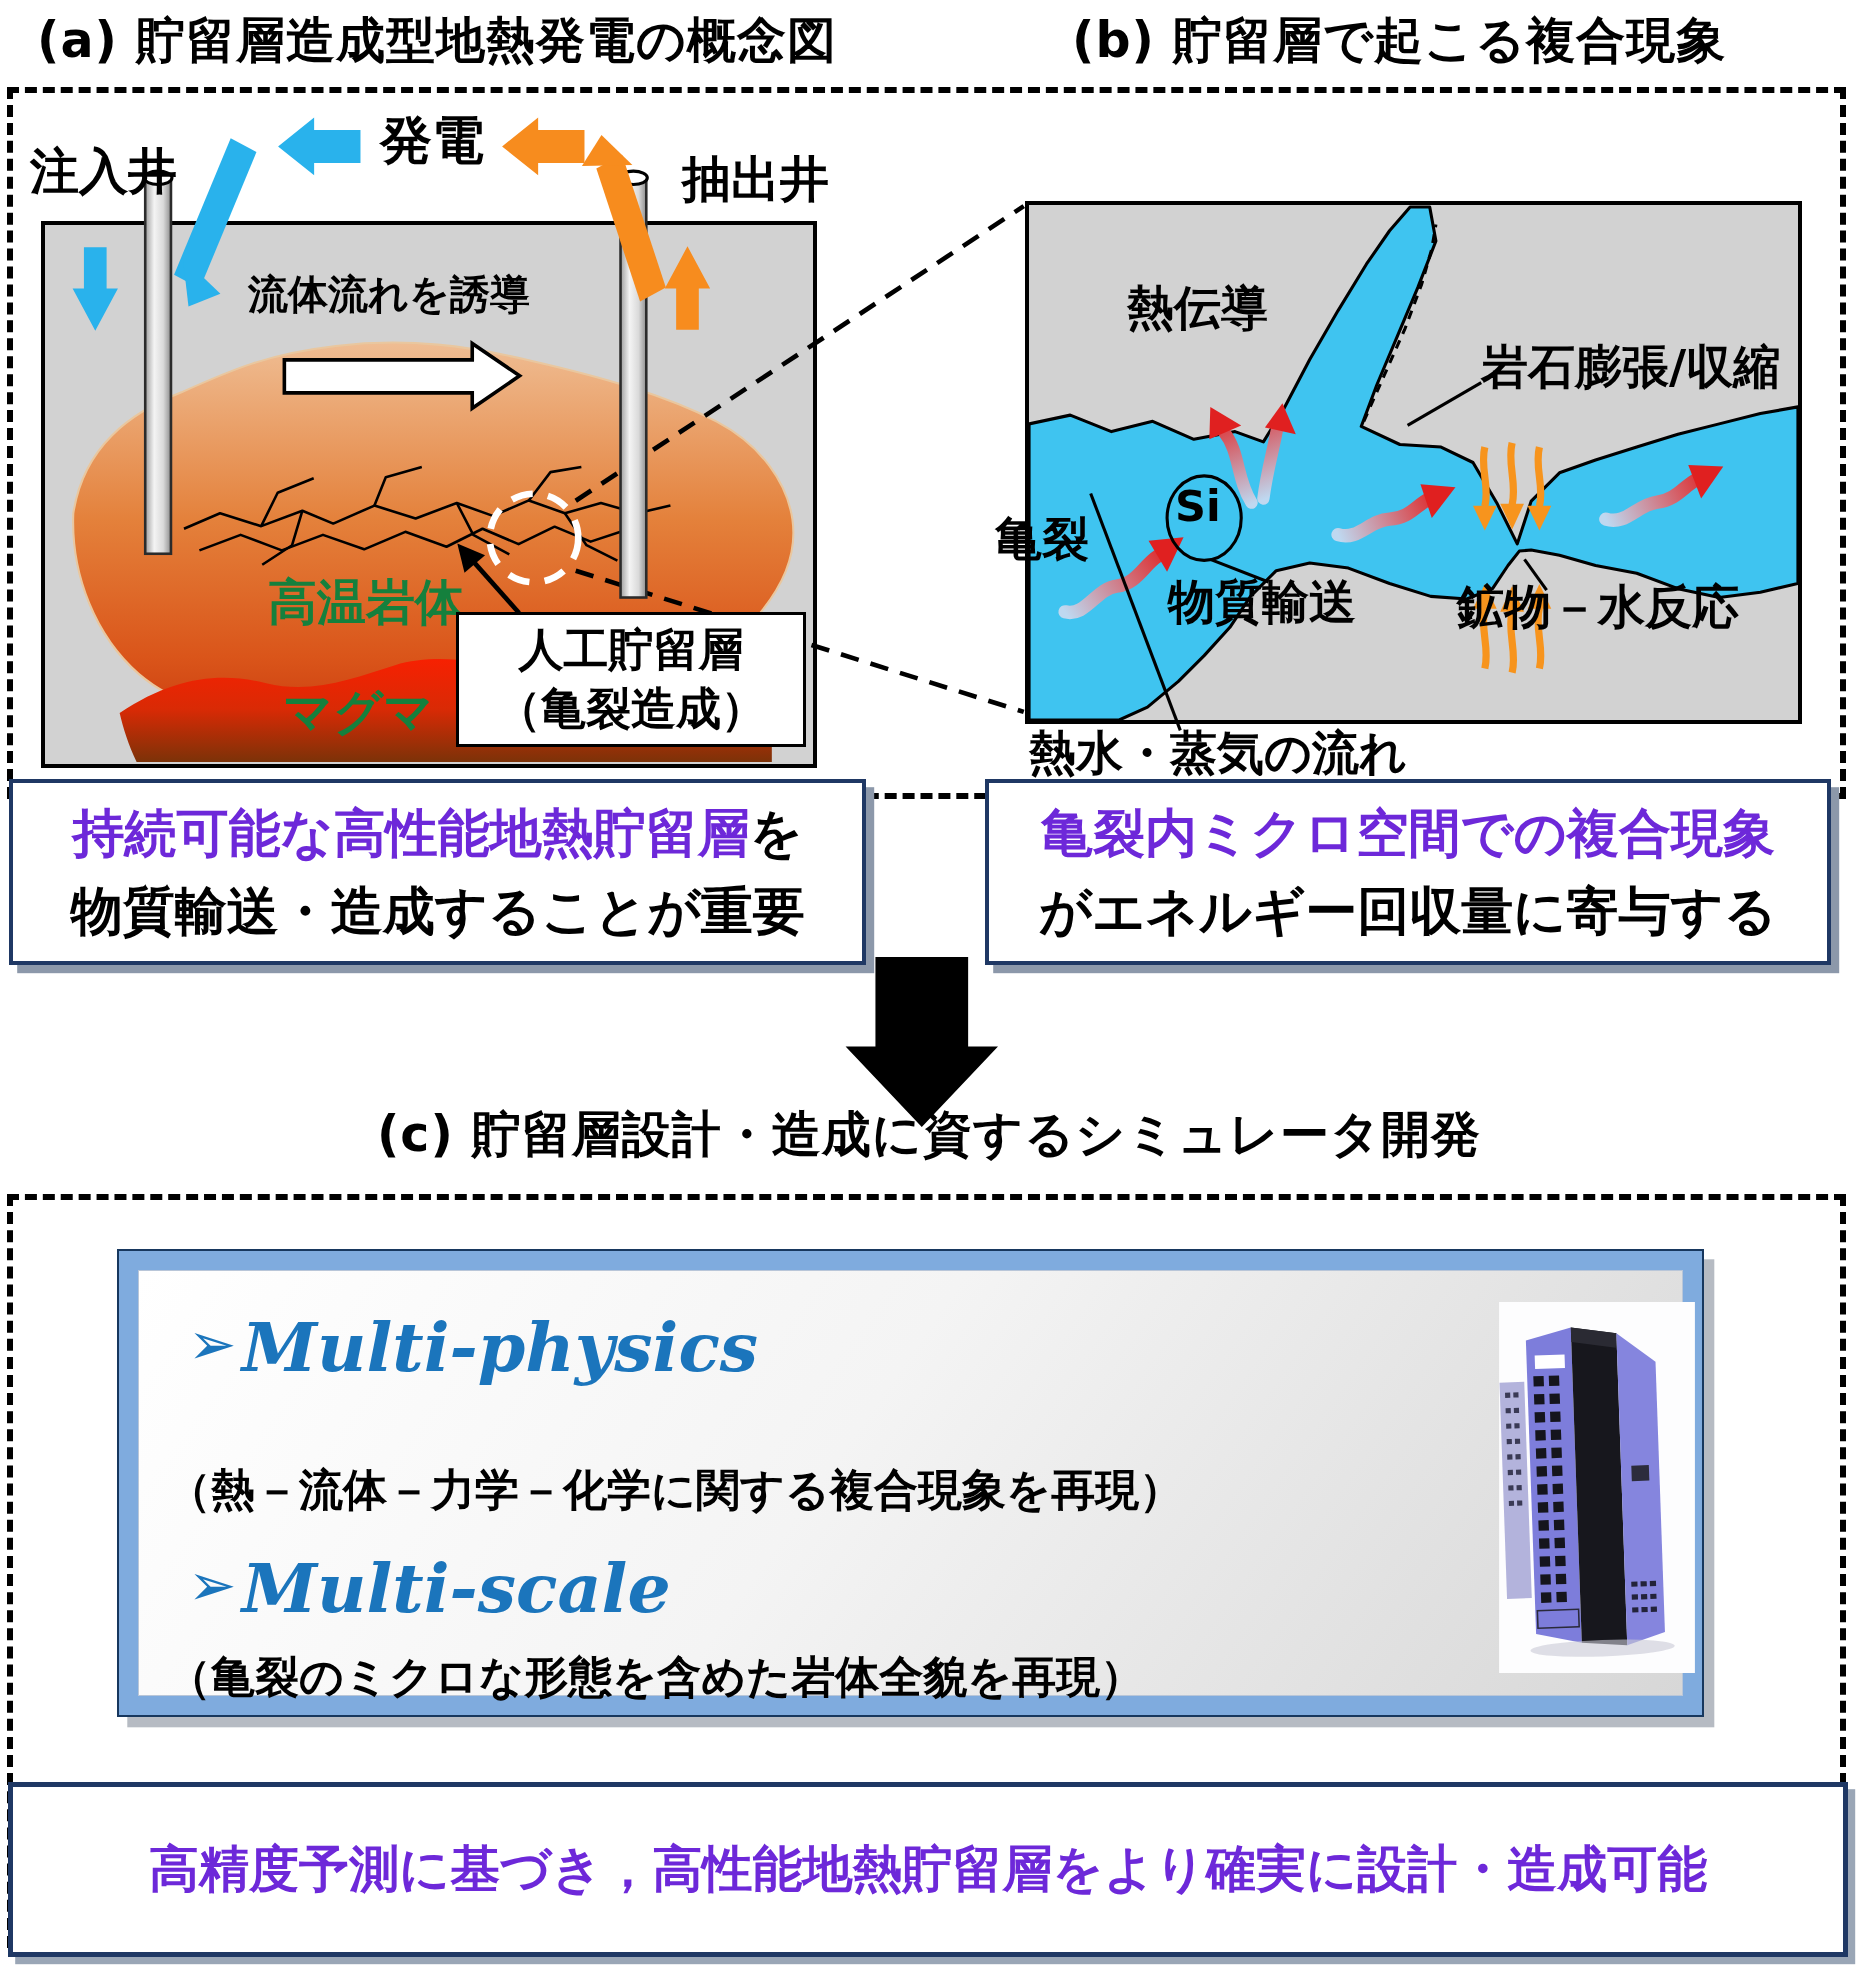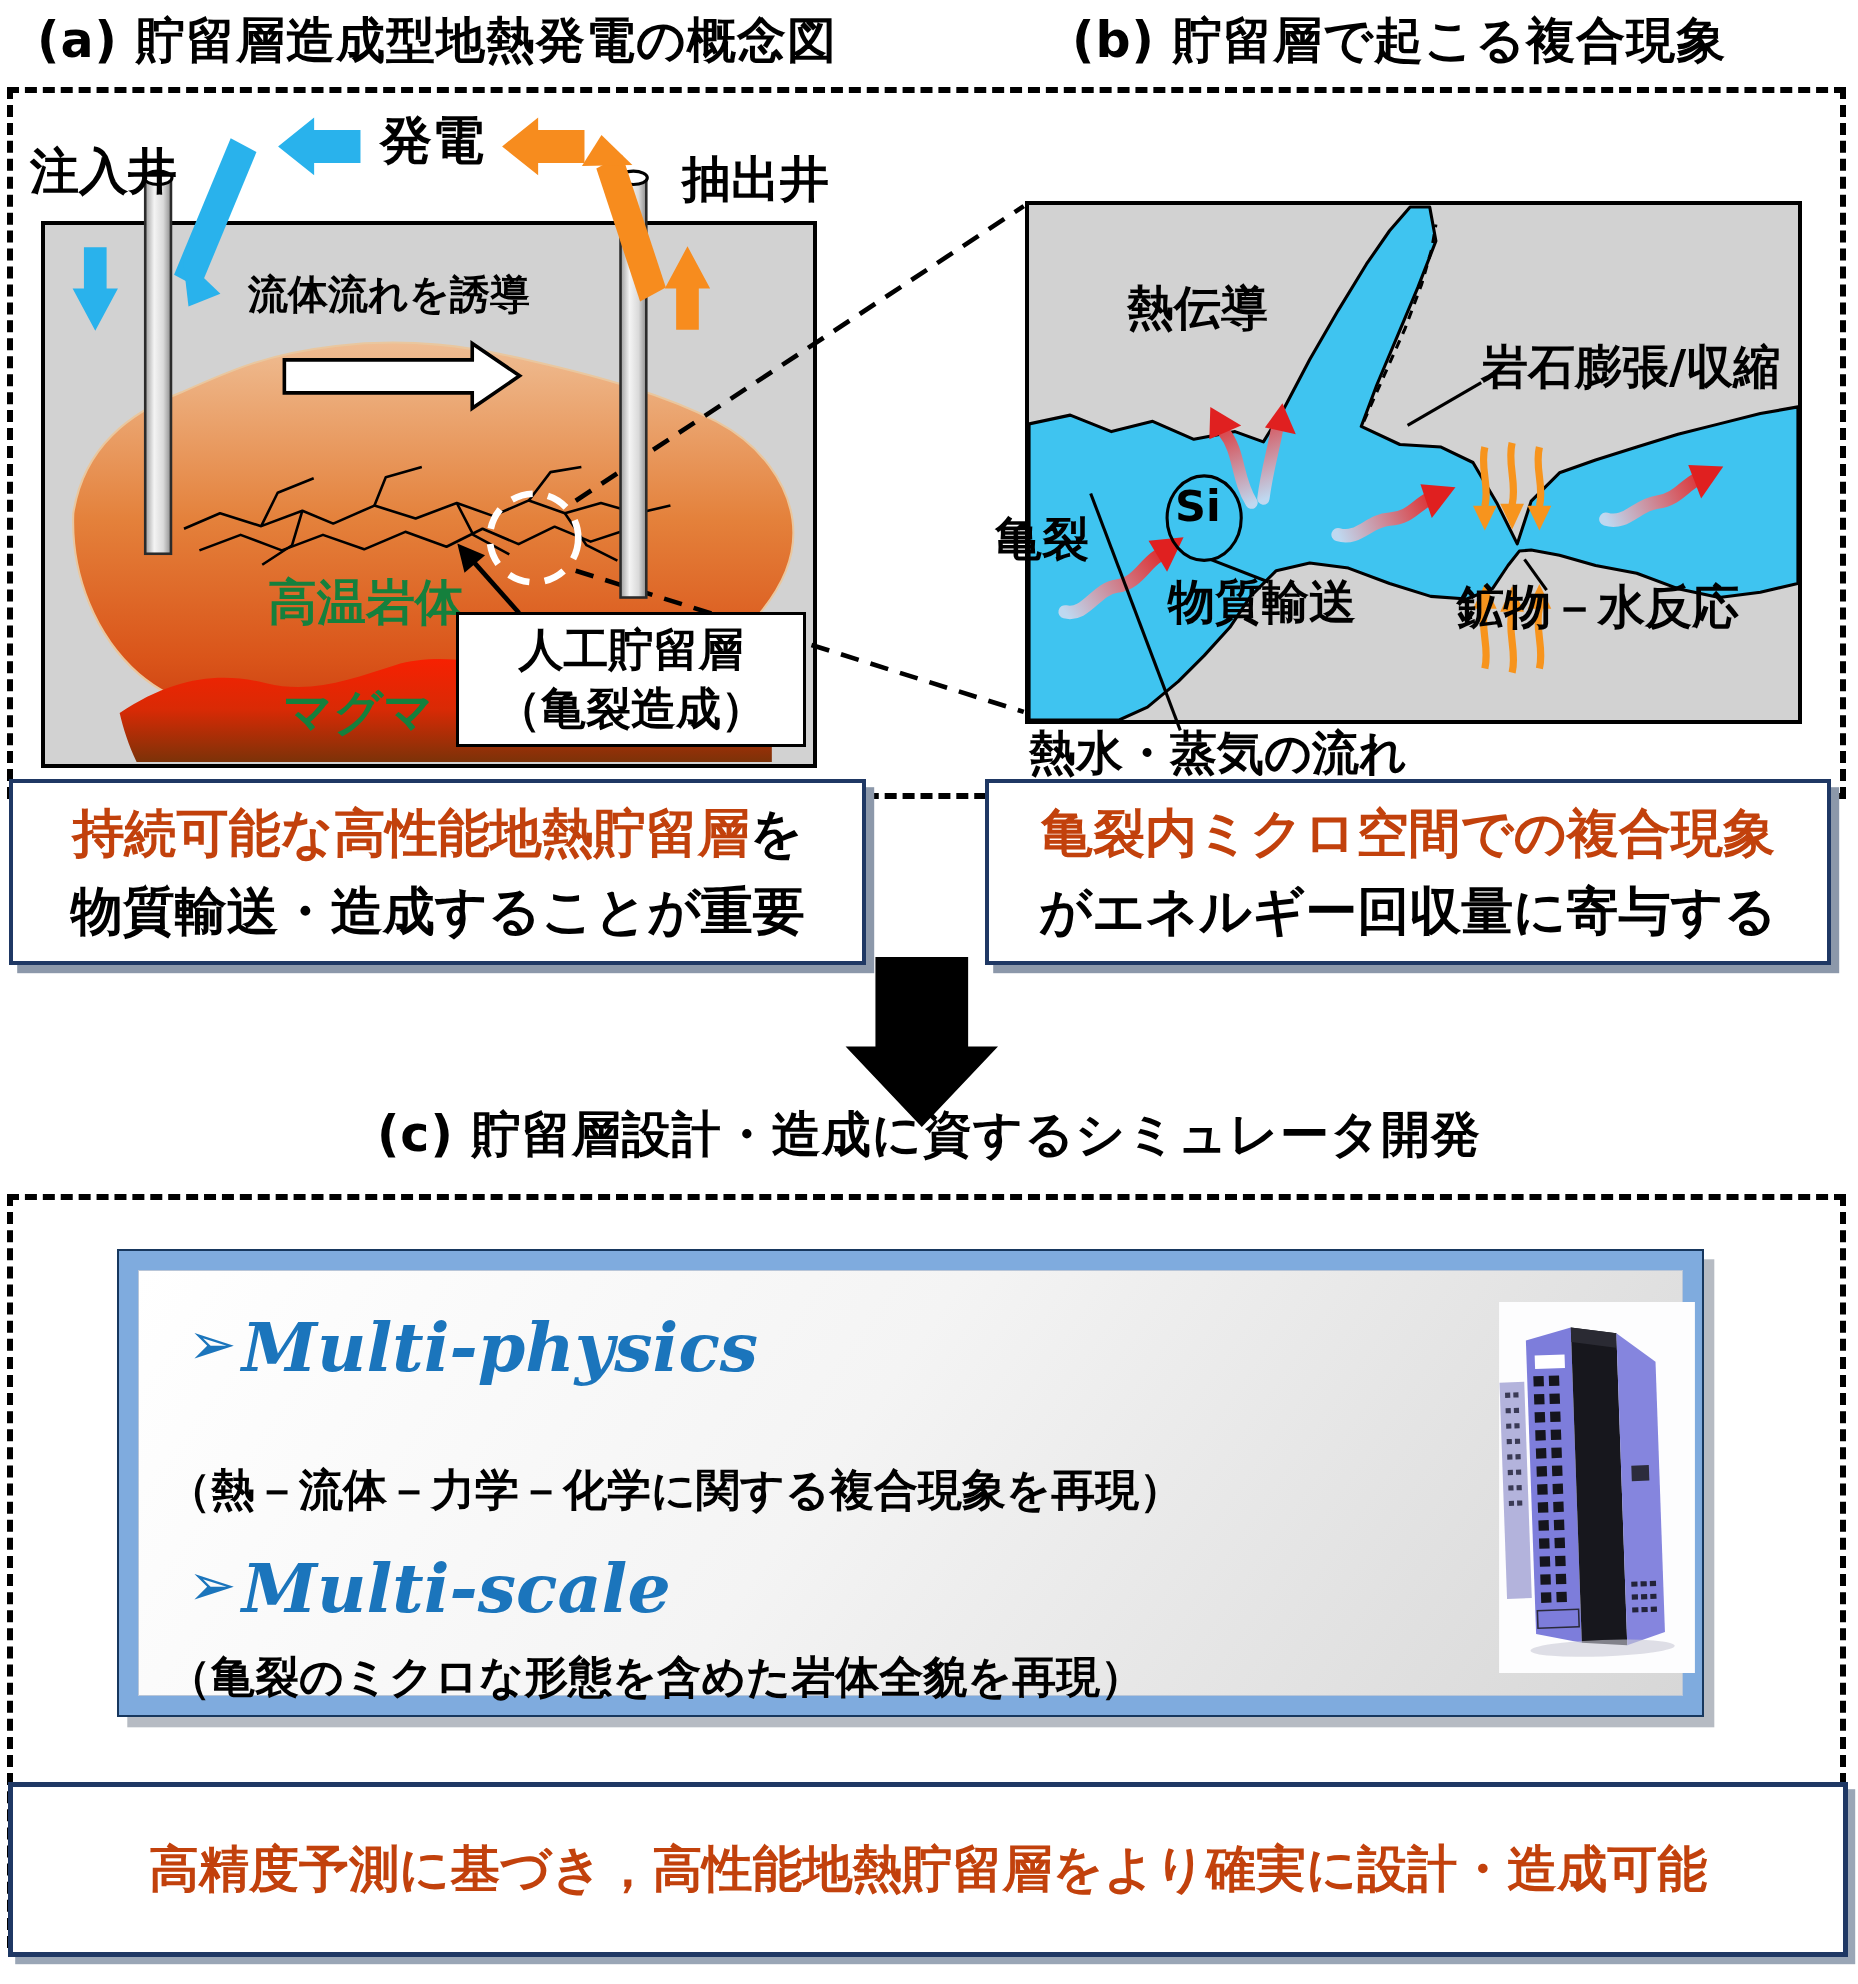--- a/index.html
+++ b/index.html
@@ -19,21 +19,21 @@
     position:absolute;background:#fff;border:3.1px solid #000;z-index:9;
     display:flex;flex-direction:column;justify-content:center;align-items:center;
     font-weight:bold;font-size:45px;line-height:1.3;
   }
   .summary{
     position:absolute;background:#fff;border:4.6px solid #1F3864;z-index:10;
     box-shadow:8.2px 8.2px 0 #8C98AA;
     display:flex;flex-direction:column;justify-content:center;align-items:center;
     font-weight:bold;font-size:52px;line-height:1.5;text-align:center;
   }
-  .blue{color:#c2410c;}
+  .blue{color:#6d28d9;}
   .frame{
     position:absolute;left:117px;top:1249px;width:1587px;height:468px;
     background:#7FABDE;border:2.1px solid #17375E;box-shadow:10.3px 10.3px 0 rgba(110,120,135,.5);
     padding:19px;box-sizing:border-box;z-index:6;
   }
   .frame-inner{
     position:relative;width:100%;height:100%;
     background:linear-gradient(125deg,#ffffff 0%,#f4f4f4 45%,#d7d7d7 100%);
     border:1px solid #b9c6d8;box-sizing:border-box;
   }

